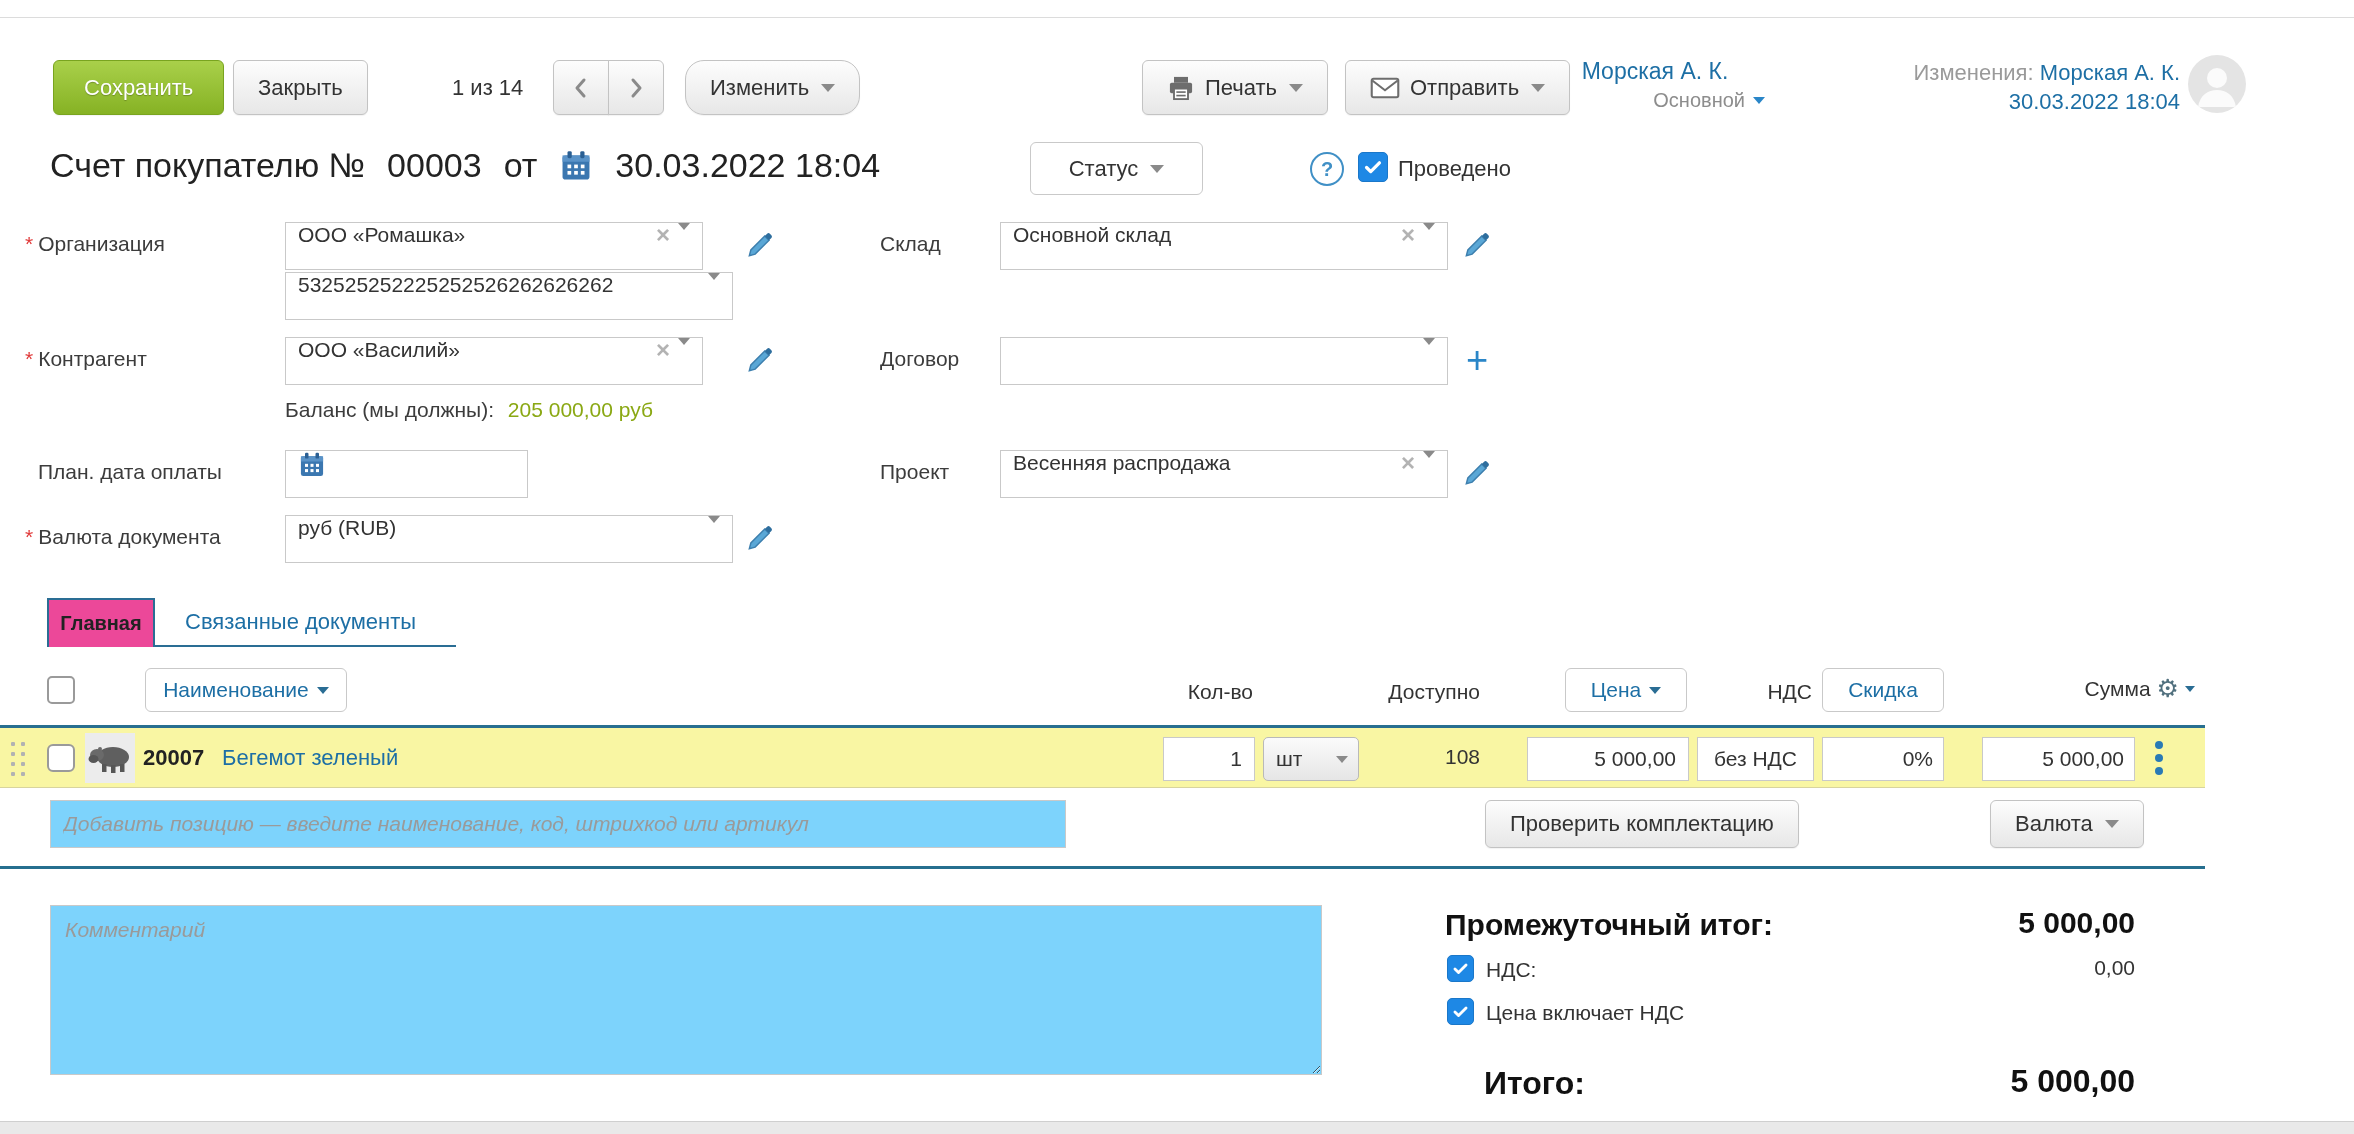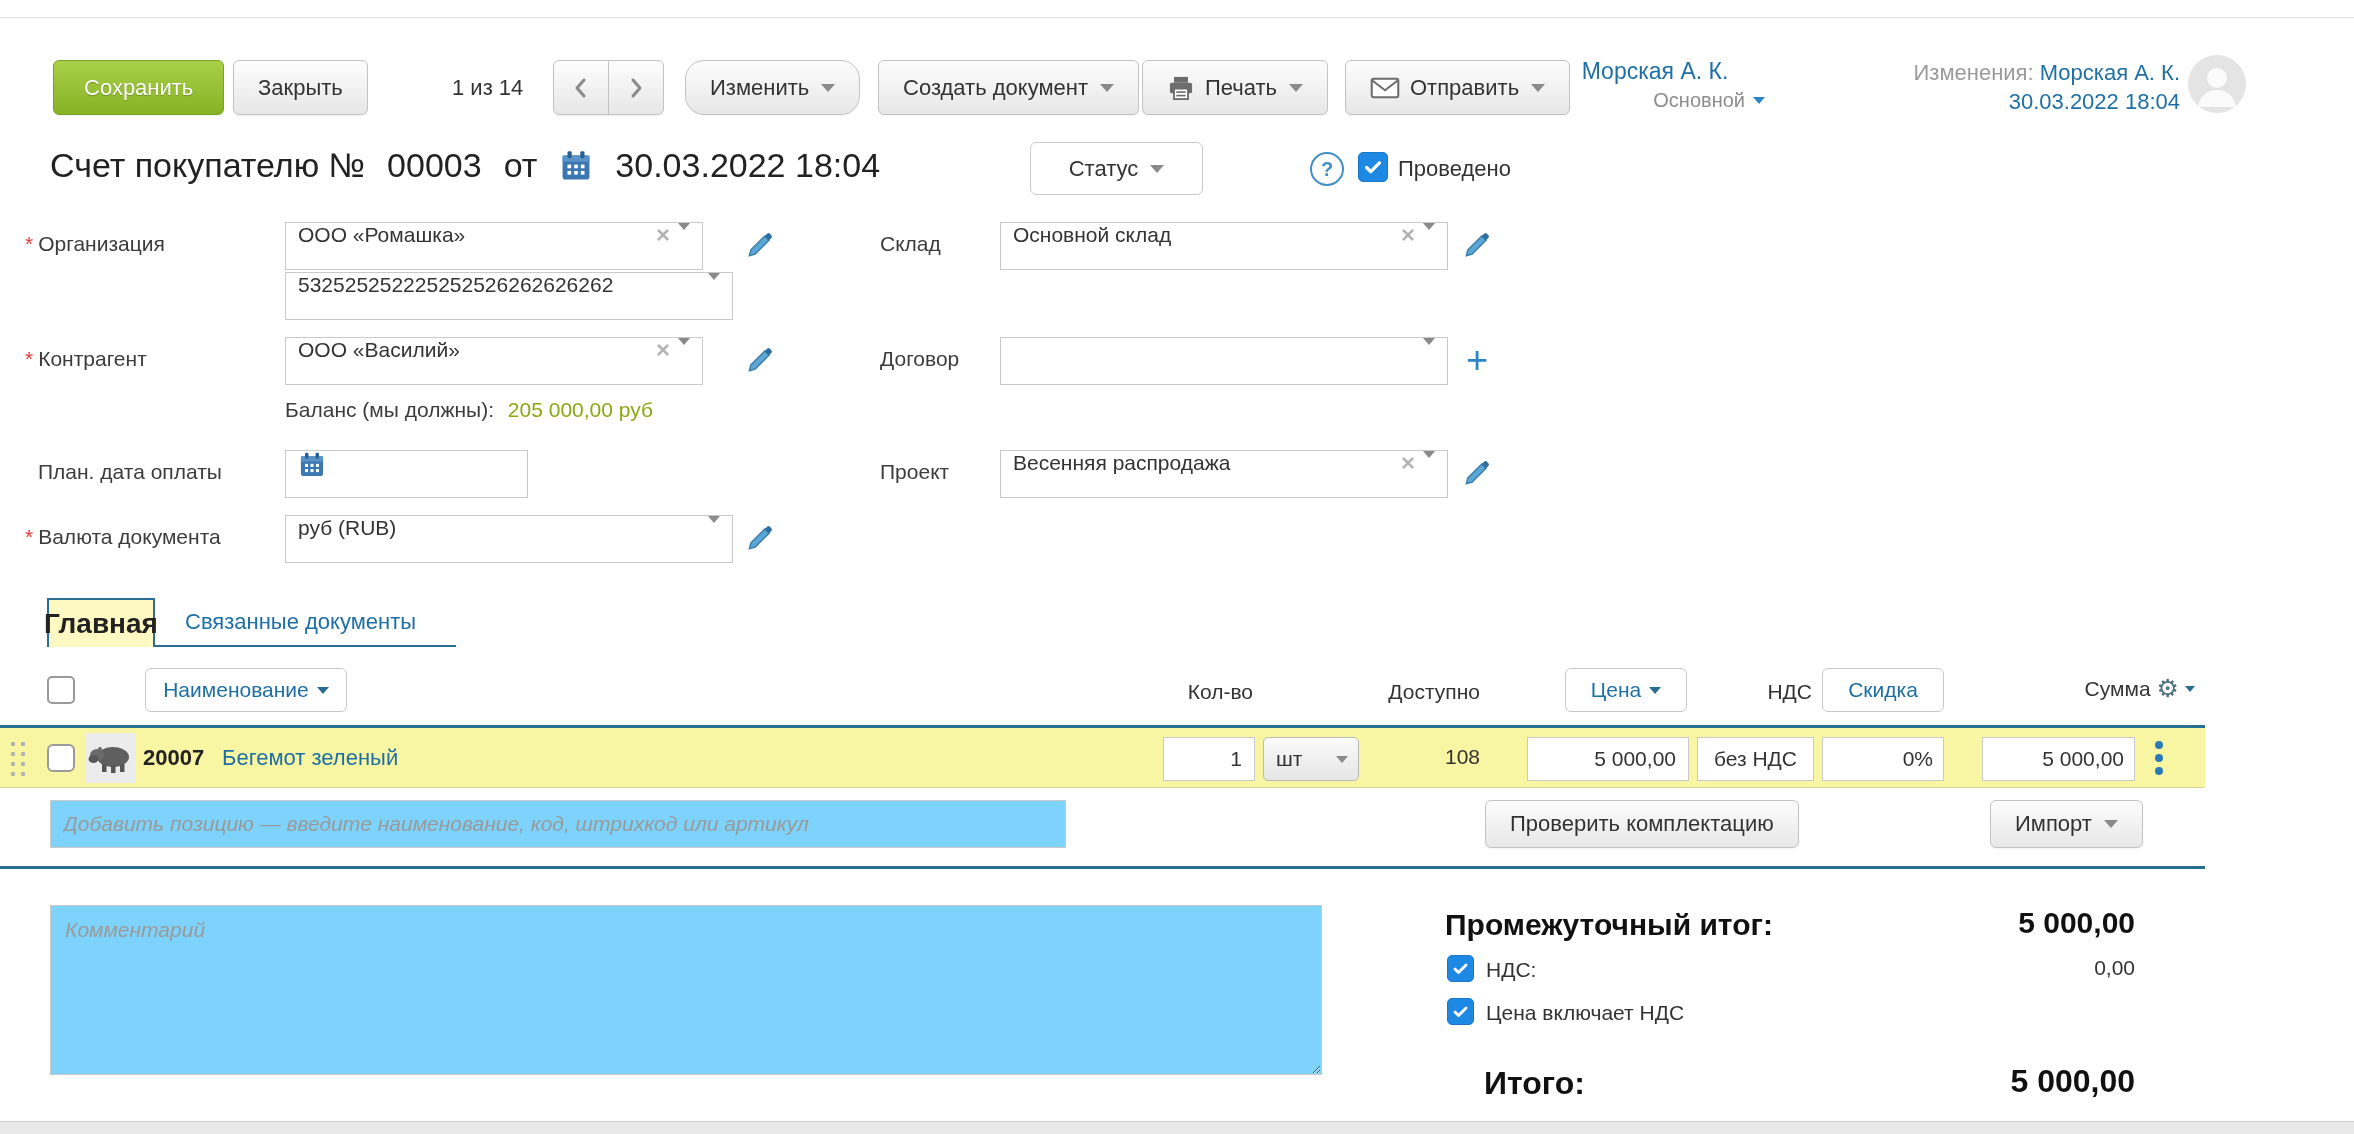--- a/index.html
+++ b/index.html
@@ -39,21 +39,21 @@
   .cb { display:inline-flex; align-items:center; justify-content:center; border-radius:5px; cursor:pointer; }
   .cb.checked { background:#1e88e5; border:1px solid #1a77c9; }
   .cb.empty { background:#fff; border:2px solid #9a9a9a; }
 
   
   .blue { color:#1d6fa5; }
   a.link { color:#1d6fa5; text-decoration:none; cursor:pointer; }
 
   
   .tab-active { position:absolute; display:flex; align-items:center; justify-content:center;
-    background:#fef9c3; border:2px solid #2a6d94; border-bottom:none; font-size:28px; font-weight:bold;
+    background:#ec4899; border:2px solid #2a6d94; border-bottom:none; font-size:20px; font-weight:bold;
     color:#222; z-index:2; }
   .tab-inactive { position:absolute; display:flex; align-items:center; font-size:22px;
     color:#1d6fa5; border-bottom:2px solid #2a6d94; cursor:pointer; }
 
   
   .item-row { position:absolute; background:#f9f6a3; border-top:3px solid #286f90;
     border-bottom:1px solid #d8d49e; }
   .cellbox { position:absolute; height:44px; background:#fff; border:1px solid #c9c9c9;
     font-size:21px; color:#333; display:flex; align-items:center; }
   .unit-select { background:linear-gradient(#fbfbfb,#e6e6e6); border:1px solid #b9b9b9;
@@ -97,24 +97,20 @@
       <span>
         <svg width="22" height="26" viewBox="0 0 22 26">
             <polyline points="8,5 15,13 8,21" fill="none" stroke="#8a8a8a" stroke-width="3" stroke-linecap="round" stroke-linejoin="round"></polyline>
           </svg>
       </span>
     </button>
   </div>
 
   <button class="btn abs" style="left:685px; top:60px;border-radius:19px;">
     <span>Изменить</span>
-    <span class="tri"></span>
-  </button>
-  <button class="btn abs" style="left:878px; top:60px;">
-    <span>Создать документ</span>
     <span class="tri"></span>
   </button>
   <button class="btn abs" style="left:1142px; top:60px;">
     <span style="margin-right:10px;">
       <svg width="28" height="28" viewBox="0 0 24 24">
         <rect x="6" y="2.5" width="12" height="5" fill="#6d6d6d"></rect>
         <rect x="2.5" y="7.5" width="19" height="9" rx="1.5" fill="#6d6d6d"></rect>
         <rect x="6" y="12.5" width="12" height="9" fill="#fff" stroke="#6d6d6d" stroke-width="1.6"></rect>
         <line x1="8" y1="15.5" x2="16" y2="15.5" stroke="#6d6d6d" stroke-width="1.4"></line>
         <line x1="8" y1="18.5" x2="16" y2="18.5" stroke="#6d6d6d" stroke-width="1.4"></line>
@@ -358,21 +354,21 @@
     <div class="kebab abs" style="left:2155px; top:13px;">
       <i></i>
         <i></i>
         <i></i>
     </div>
   </div>
 
   <input class="text-input add-input abs" style="left: 50px; top: 800px; width: 1016px; height: 48px;" placeholder="Добавить позицию — введите наименование, код, штрихкод или артикул">
   <button class="btn abs" style="left:1485px; top:800px; height:48px;">Проверить комплектацию</button>
   <button class="btn abs" style="left:1990px; top:800px; height:48px;">
-    <span>Импорт</span>
+    <span>Валюта</span>
     <span class="tri"></span>
   </button>
 
   <div class="divider-blue" style="left:0; top:866px; width:2205px; height:3px;"></div>
 
   <textarea class="text-input comment-area abs" style="left: 50px; top: 905px; width: 1272px; height: 170px; padding: 12px 14px; resize: both; font-size: 21px;" placeholder="Комментарий"></textarea>
 
   <div class="totals-big" style="left:1445px; top:908px; font-size:30px;">Промежуточный итог:</div>
   <div class="totals-big" style="left:1900px; top:906px; width:235px; text-align:right; font-size:30px;">5 000,00</div>
 

